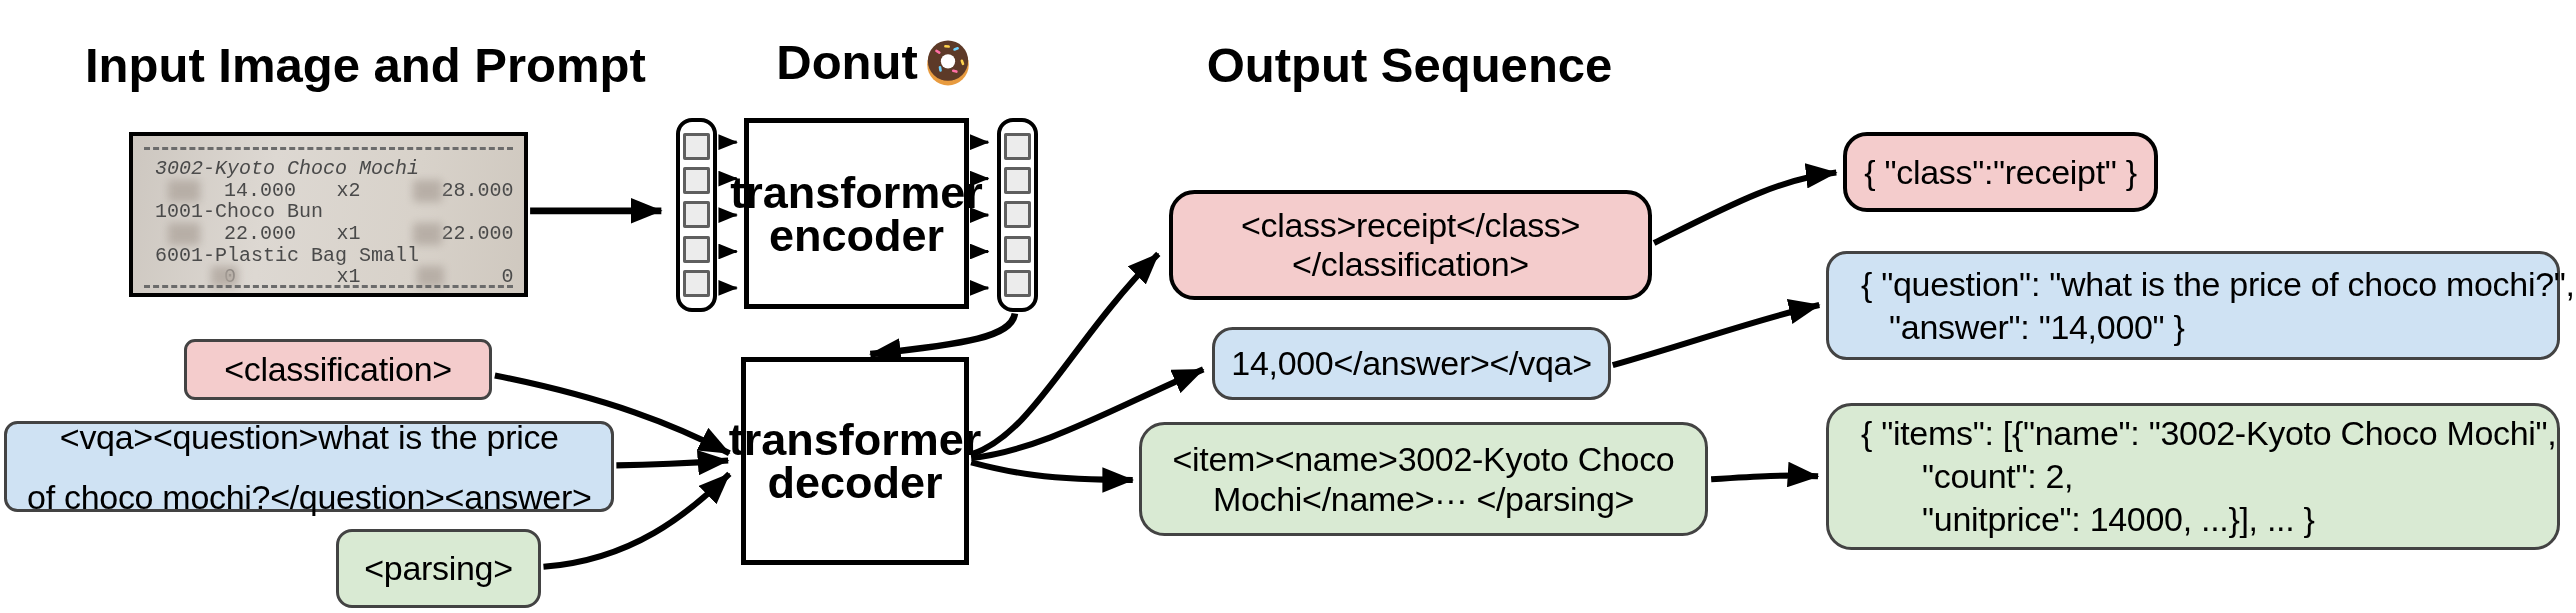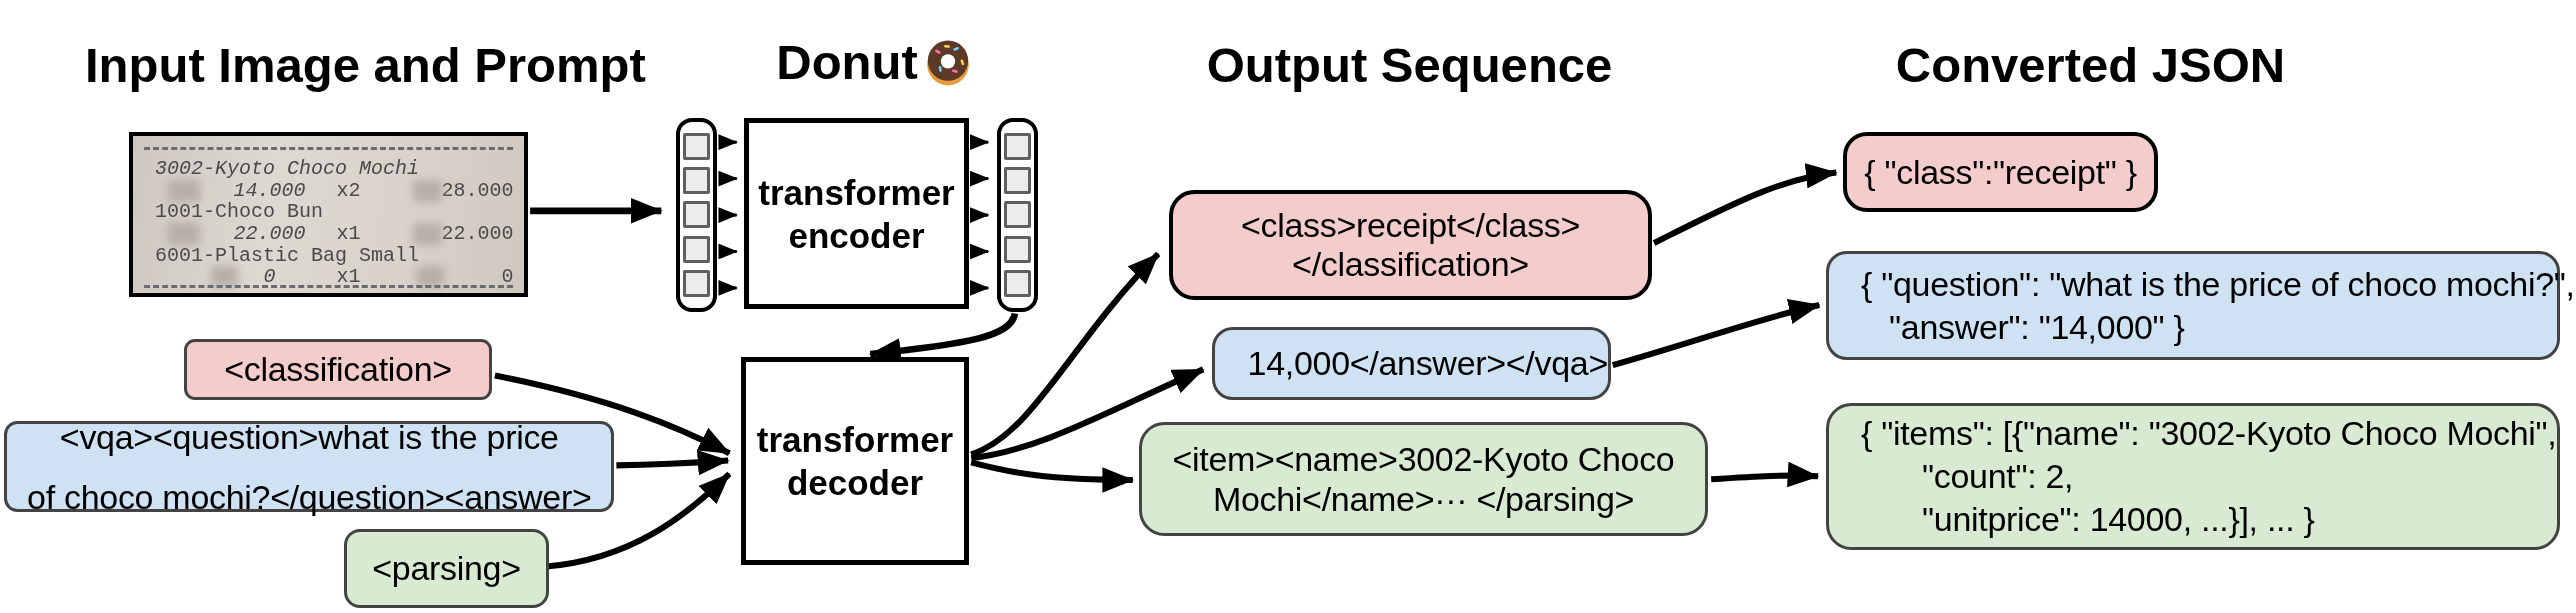--- a/index.html
+++ b/index.html
@@ -26,21 +26,21 @@
   }
   .fill-pink{background:#f4cccc;}
   .fill-blue{background:#cfe2f3;}
   .fill-green{background:#d9ead3;}
   .bd-gray{border:3.6px solid #434343;}
   .bd-black{border:4.3px solid #000000;}
   
   .block{
     position:absolute;box-sizing:border-box;background:#fff;border:5.5px solid #000;
     display:flex;flex-direction:column;align-items:center;justify-content:center;
-    font-size:35px;font-weight:bold;line-height:43px;color:#000;text-align:center;
+    font-size:45px;font-weight:bold;line-height:43px;color:#000;text-align:center;
   }
   .tokstrip{
     position:absolute;box-sizing:border-box;background:#fff;border:4.9px solid #000;
     border-radius:16px;display:flex;flex-direction:column;align-items:center;
     justify-content:space-evenly;padding:3.6px 0;
   }
   .tok{
     width:27px;height:27px;box-sizing:border-box;
     background:#ececec;border:3px solid #5f5f5f;border-radius:1.8px;
   }
@@ -51,21 +51,21 @@
     background:linear-gradient(100deg,#cdc7c0 0%,#ddd8d2 35%,#d8d2ca 70%,#cfc8bf 100%);
     font-family:"Liberation Mono","DejaVu Sans Mono",monospace;
     font-size:20px;color:#4a4a4a;overflow:hidden;
   }
   .r-dash{position:absolute;left:11px;right:11px;border-top:3px dashed #6b6b6b;}
   .r-name{position:absolute;left:22px;white-space:nowrap;}
   .r-detail{
     position:absolute;left:0;width:389px;height:23px;
     display:grid;grid-template-columns:91px 91px 67px 1fr;
   }
-  .r-detail .p{text-align:center;grid-column:2;font-style:italic;}
+  .r-detail .p{text-align:left;grid-column:2;}
   .r-detail .q{grid-column:3;text-align:center;}
   .r-detail .t{grid-column:4;text-align:right;padding-right:8.5px;}
   .r-blur{position:absolute;background:#b2a9a1;filter:blur(4.3px);opacity:.85;border-radius:2.4px;}
   
   #arrows{position:absolute;left:0;top:0;z-index:1;}
   #receipt,.block,.tokstrip,.box{z-index:2;}
   
   .json-left{align-items:flex-start;text-align:left;padding-left:32px;line-height:43px;}
   .ind-a{padding-left:28px;}
   .ind-b{padding-left:61px;}
@@ -130,21 +130,20 @@
       <rect x="48" y="18" width="9" height="4" rx="2" fill="#6fd3ff" transform="rotate(-20 52 20)"></rect>
       <rect x="58" y="38" width="9" height="4" rx="2" fill="#ffd24d" transform="rotate(70 62 40)"></rect>
       <rect x="24" y="48" width="9" height="4" rx="2" fill="#6fd3ff" transform="rotate(80 28 50)"></rect>
       <rect x="46" y="52" width="9" height="4" rx="2" fill="#ff6fa5" transform="rotate(15 50 54)"></rect>
       <rect x="34" y="14" width="9" height="4" rx="2" fill="#ffd24d" transform="rotate(5 38 16)"></rect>
     </svg>
   </div>
 
   <div class="col-title" id="title-output" style="left:1203px;top:40px;width:413px;">Output Sequence</div>
 
-  <div class="col-title" id="title-json" style="left:1884px;top:40px;width:413px;">Converted JSON</div>
 
   <div id="receipt">
     <div class="r-dash" style="top:11px;"></div>
     <div class="r-name" style="top:20.7px;font-style:italic;">3002-Kyoto Choco Mochi</div>
     <div class="r-detail" style="top:43px;">
       <span class="r-blur" style="left:35px;top:1.2px;width:32px;height:22px;"></span>
       <span class="p">14.000</span>
       <span class="q">x2</span>
       <span class="r-blur" style="left:280px;top:1.2px;width:29px;height:22px;"></span>
       <span class="t">28.000</span>
@@ -196,30 +195,30 @@
 
   <div class="box fill-pink bd-gray" style="left:184px;top:339px;width:308px;height:61px;border-radius:11px;">
     <div>&lt;classification&gt;</div>
   </div>
 
   <div class="box fill-blue bd-gray" style="left:4.3px;top:421px;width:610px;height:91px;border-radius:13.4px;line-height:38px;gap:22px;">
     <div>&lt;vqa&gt;&lt;question&gt;what is the price</div>
     <div>of choco mochi?&lt;/question&gt;&lt;answer&gt;</div>
   </div>
 
-  <div class="box fill-green bd-gray" style="left:344px;top:529px;width:205px;height:79px;border-radius:16px;">
+  <div class="box fill-green bd-gray" style="left:336px;top:529px;width:205px;height:79px;border-radius:16px;">
     <div>&lt;parsing&gt;</div>
   </div>
 
   <div class="box fill-pink bd-black" style="left:1169px;top:190px;width:483px;height:110px;border-radius:25.5px;">
     <div>&lt;class&gt;receipt&lt;/class&gt;</div>
     <div>&lt;/classification&gt;</div>
   </div>
 
-  <div class="box fill-blue bd-gray" style="left:1212px;top:327px;width:399px;height:73px;border-radius:20.7px;align-items:flex-end;">
+  <div class="box fill-blue bd-gray" style="left:1212px;top:327px;width:399px;height:73px;border-radius:20.7px;">
     <div>14,000&lt;/answer&gt;&lt;/vqa&gt;</div>
   </div>
 
   <div class="box fill-green bd-gray" style="left:1139px;top:422px;width:569px;height:114px;border-radius:25.5px;line-height:40px;">
     <div>&lt;item&gt;&lt;name&gt;3002-Kyoto Choco</div>
     <div>Mochi&lt;/name&gt;··· &lt;/parsing&gt;</div>
   </div>
 
   <div class="box fill-pink bd-black" style="left:1843px;top:132px;width:315px;height:80px;border-radius:24px;">
     <div>{ "class":"receipt" }</div>

